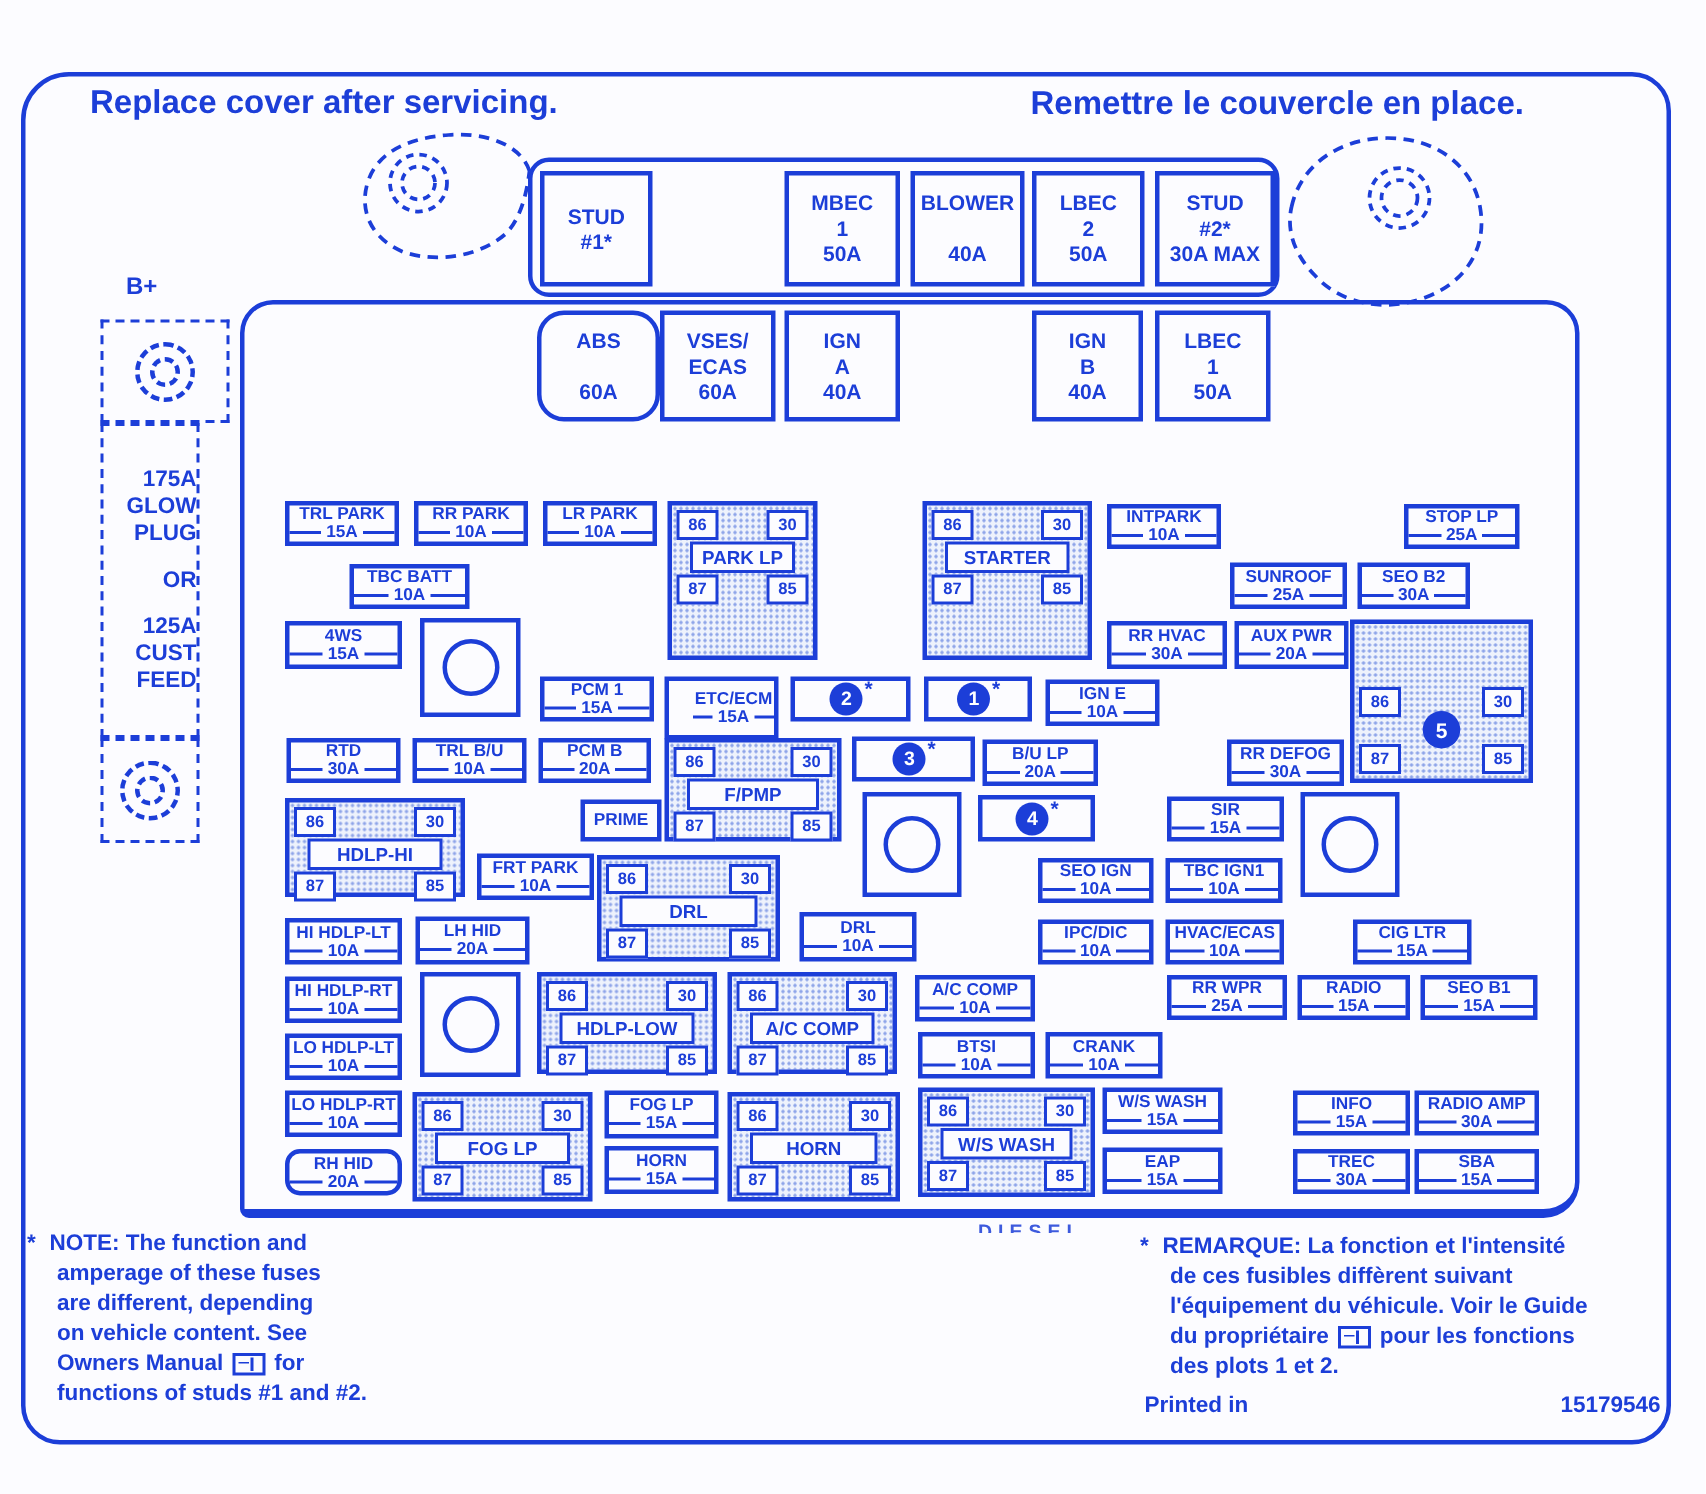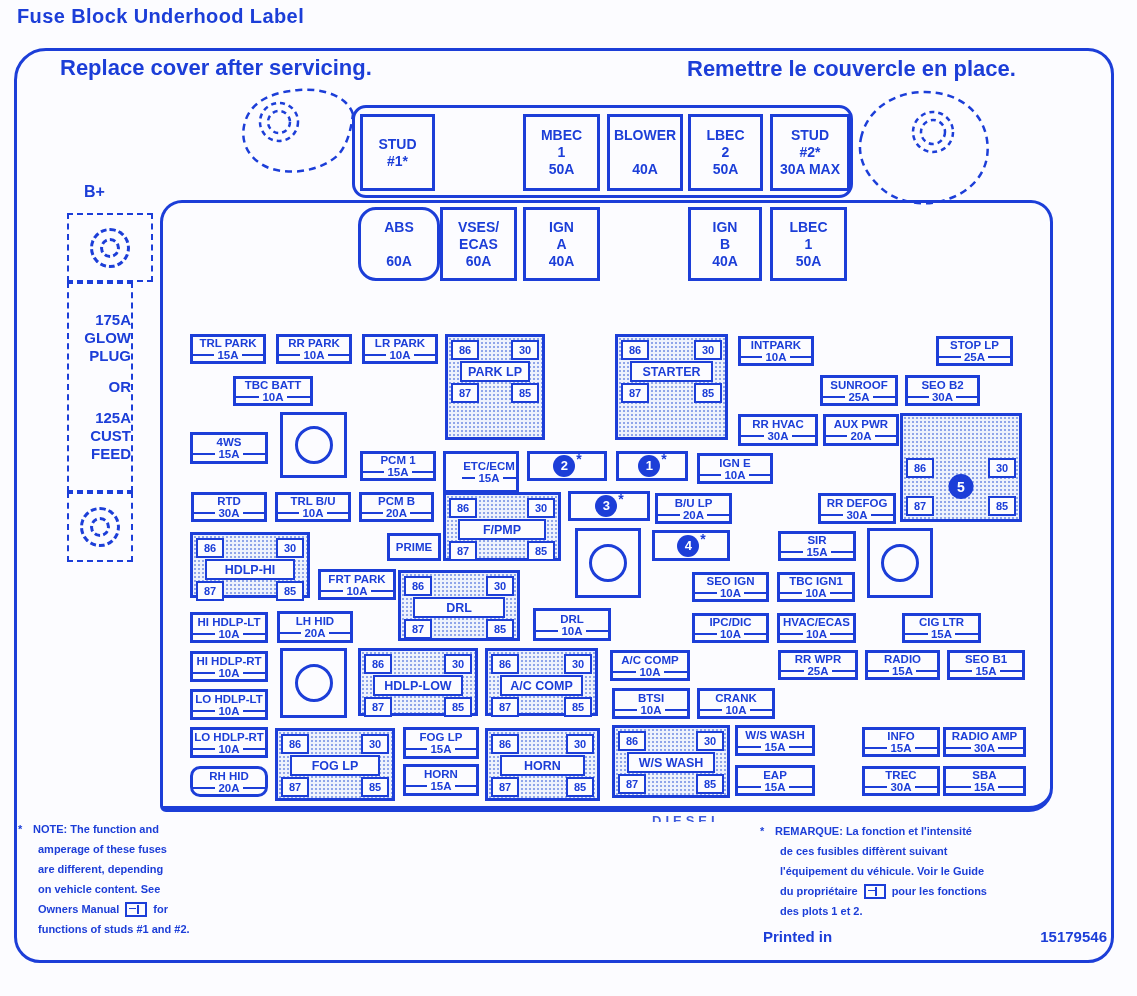--- a/index.html
+++ b/index.html
@@ -64,40 +64,39 @@
   #bolt-bottom{left:67px;top:492px;width:66px;height:70px}
 
   .ear path{fill:none;stroke:var(--ink);stroke-width:2.5;stroke-dasharray:7 5}
   .ear circle{fill:none;stroke:var(--ink);stroke-width:2.5;stroke-dasharray:5 4}
   #ear-left{left:235px;top:84px}
   #ear-right{left:853px;top:86px}
 
   #partial{left:652px;top:814px;width:120px;height:8px;overflow:hidden;font-size:13px;
            letter-spacing:4px;line-height:14px;opacity:.85}
 
-  .note{font-size:11px;line-height:20px}
+  .note{font-size:15px;line-height:20px}
   #note-en{left:18px;top:819px;width:250px}
   #note-fr{left:760px;top:821px;width:350px}
   .note .nline{padding-left:20px;white-space:nowrap}
   .note .first{padding-left:0}
   .note .star{display:inline-block;width:15px}
   .iconline{display:flex;align-items:center;gap:6px}
   .book{display:inline-block;width:22px;height:15px;border:2.5px solid var(--ink);position:relative;background:var(--paper)}
   .book::before{content:"";position:absolute;left:54%;top:1px;bottom:1px;border-left:2px solid var(--ink)}
   .book::after{content:"";position:absolute;left:2px;top:4px;width:7px;border-top:1.5px solid var(--ink)}
 
   #printed{left:763px;top:928px;font-size:15px}
   #partnum{left:1013px;top:928px;width:94px;text-align:right;font-size:15px}
 </style>
 </head>
 <body>
 
 <div id="stage">
 
-  <div class="abs" id="page-title">Fuse Block  Underhood Label</div>
 
   <div class="abs" id="outer"></div>
 
   <div class="abs" id="cover-en">Replace cover after servicing.</div>
   <div class="abs" id="cover-fr">Remettre le couvercle en place.</div>
 
   <svg class="abs ear" id="ear-left" width="120" height="92" viewBox="0 0 120 92">
     <path d="M118 30 C112 12 88 4 64 6 C36 8 16 18 10 38 C4 58 14 76 34 84 C58 92 86 86 102 72 C112 62 116 46 118 30"></path>
     <circle cx="44" cy="38" r="19"></circle>
     <circle cx="44" cy="38" r="11"></circle>
@@ -255,21 +254,21 @@
       <div class="amp-row">
         <span class="amp">25A</span>
       </div>
     </div>
     <div class="abs fuse" style="left: 905px; top: 375px; width: 75px; height: 31px;">
       <span class="nm">SEO B2</span>
       <div class="amp-row">
         <span class="amp">30A</span>
       </div>
     </div>
-    <div class="abs fuse" style="left: 190px; top: 432px; width: 78px; height: 32px;">
+    <div class="abs fuse" style="left: 190px; top: 414px; width: 78px; height: 32px;">
       <span class="nm">4WS</span>
       <div class="amp-row">
         <span class="amp">15A</span>
       </div>
     </div>
     <div class="abs fuse" style="left: 738px; top: 414px; width: 80px; height: 32px;">
       <span class="nm">RR HVAC</span>
       <div class="amp-row">
         <span class="amp">30A</span>
       </div>

